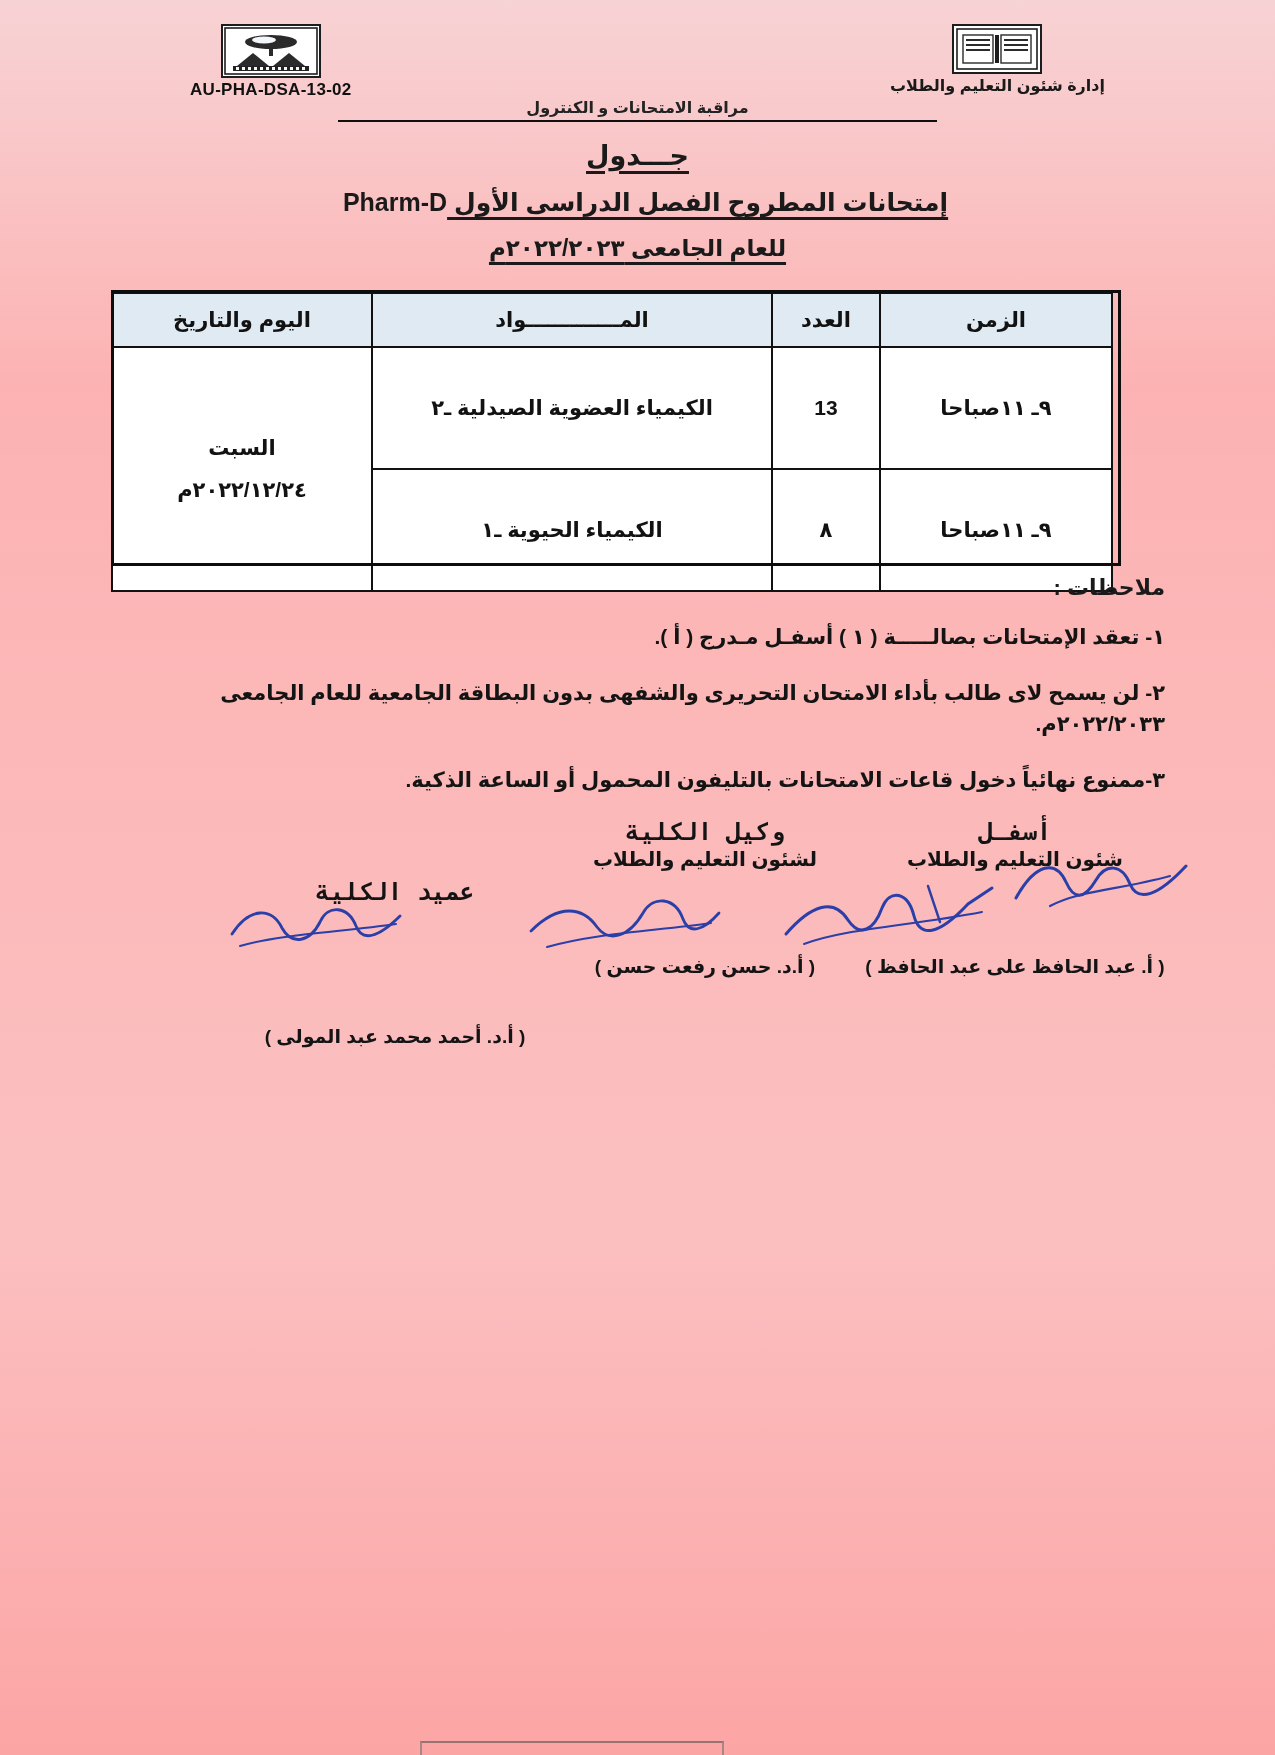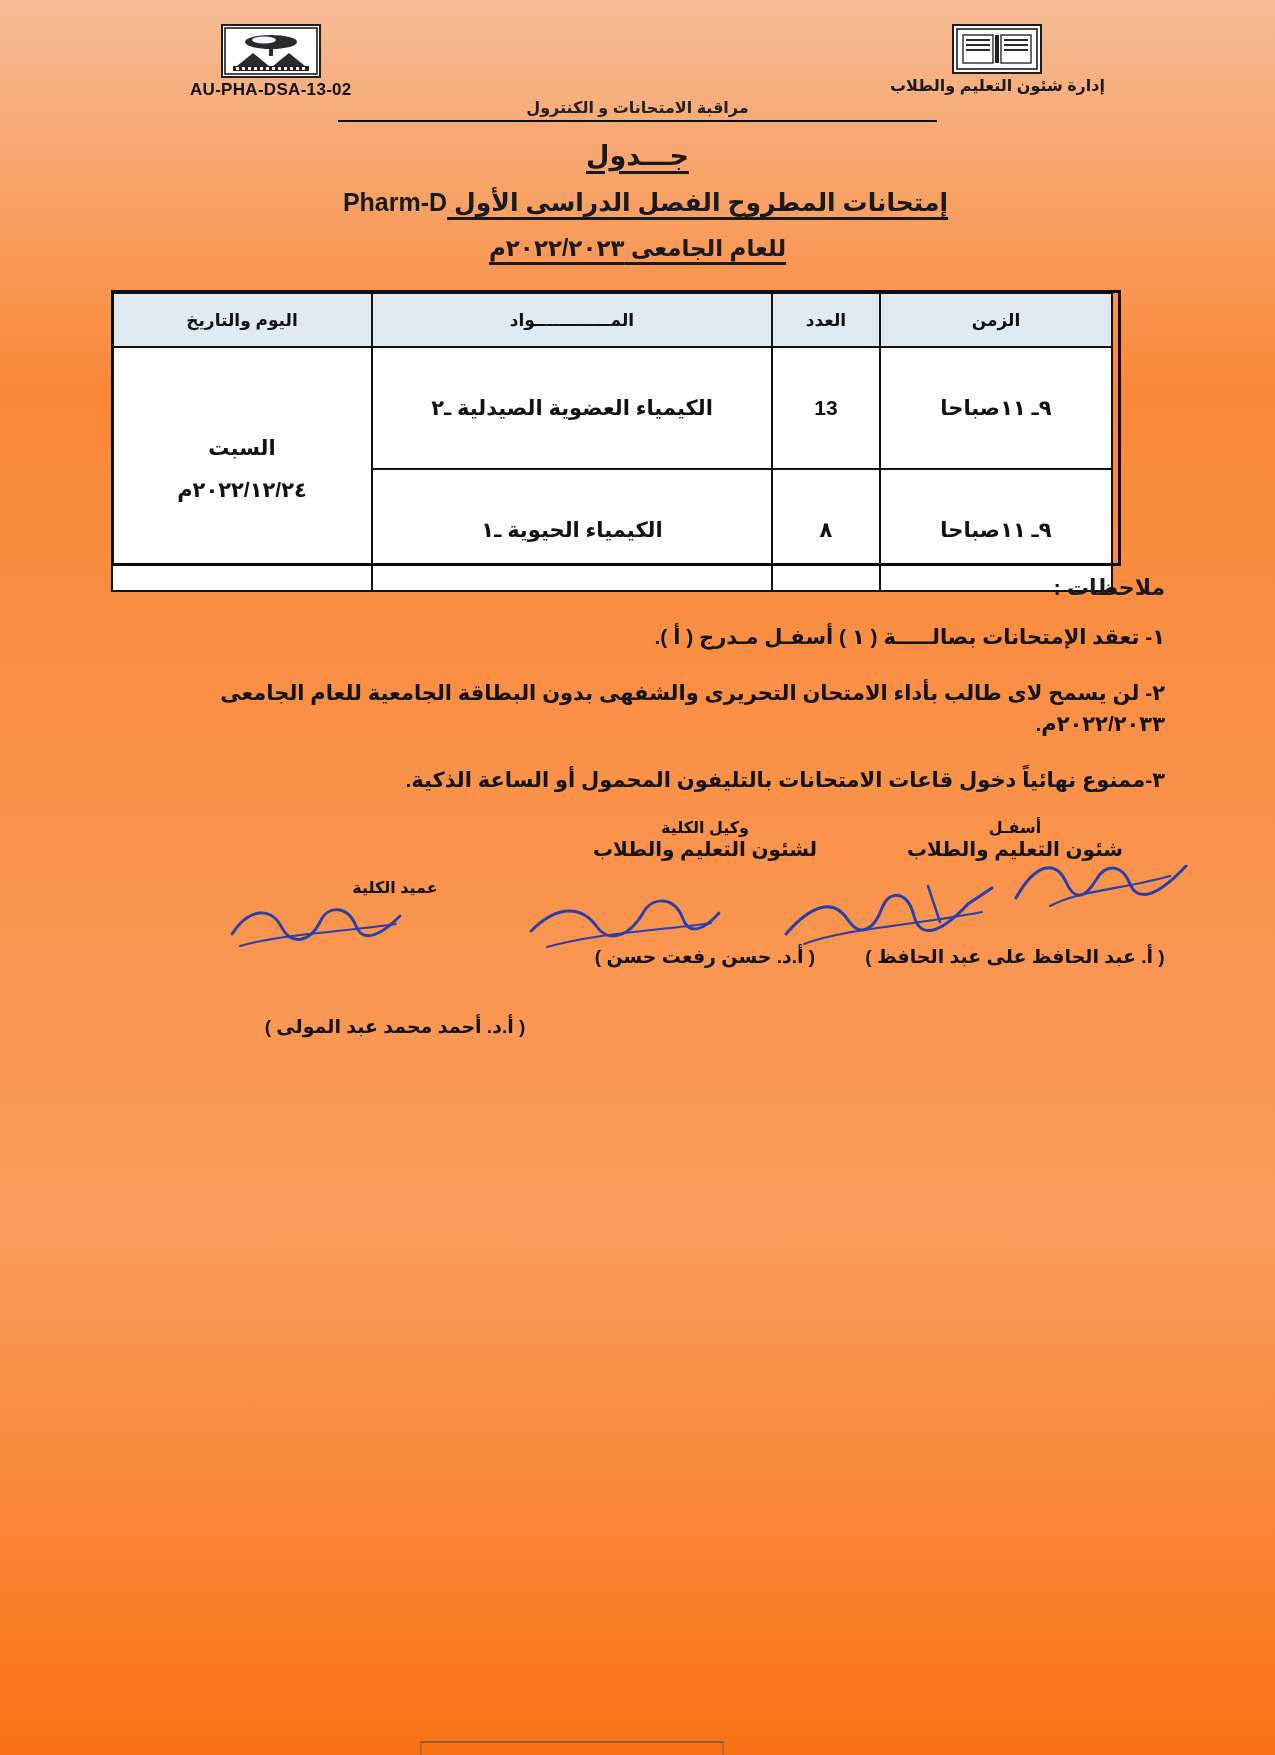--- a/index.html
+++ b/index.html
@@ -12,21 +12,21 @@
     width: 1275px;
     height: 1755px;
     position: relative;
     font-family: "Liberation Sans", "DejaVu Sans", sans-serif;
     color: #1a1a1a;
     overflow: hidden;
   }
   .page {
     position: absolute;
     inset: 0;
-    background: #f97316;
+    background: #fca5a5;
   }
   
   .scan-tint {
     position: absolute;
     inset: 0;
     background:
       linear-gradient(180deg, rgba(243,248,252,0.55) 0%, rgba(255,255,255,0.15) 22%, rgba(250,252,255,0.3) 70%, rgba(255,255,255,0) 100%);
     pointer-events: none;
   }
 
@@ -156,21 +156,21 @@
     text-align: center;
     vertical-align: middle;
     font-size: 21px;
     font-weight: 700;
     color: #121212;
   }
   table.sched thead th {
     background: #dfeaf2;
     height: 44px;
     padding: 4px 6px;
-    font-size: 17px;
+    font-size: 21px;
   }
   table.sched tbody td {
     height: 112px;
     padding: 4px 8px;
     background: #ffffff;
   }
   .col-time   { width: 232px; }
   .col-count  { width: 108px; }
   .col-subj   { width: 400px; }
   .col-date   { width: 260px; }
@@ -216,21 +216,21 @@
     left: 110px;
     right: 110px;
     height: 180px;
   }
   .sig-col {
     position: absolute;
     text-align: center;
     font-weight: 700;
     color: #141414;
   }
-  .sig-col .l1 { font-size: 16px; }
+  .sig-col .l1 { font-size: 24px; font-family: Liberation Mono, monospace; }
   .sig-col .l2 { font-size: 20px; }
   .sig-col .name { font-size: 19px; margin-top: 84px; white-space: nowrap; }
   .sig-right  { right: 0px;   width: 300px; }
   .sig-mid    { right: 310px; width: 300px; }
   .sig-left   { right: 620px; width: 300px; }
   .sig-left .name { margin-top: 118px; }
   .sig-left .l1 { margin-top: 60px; }
 
   
   .ink {

